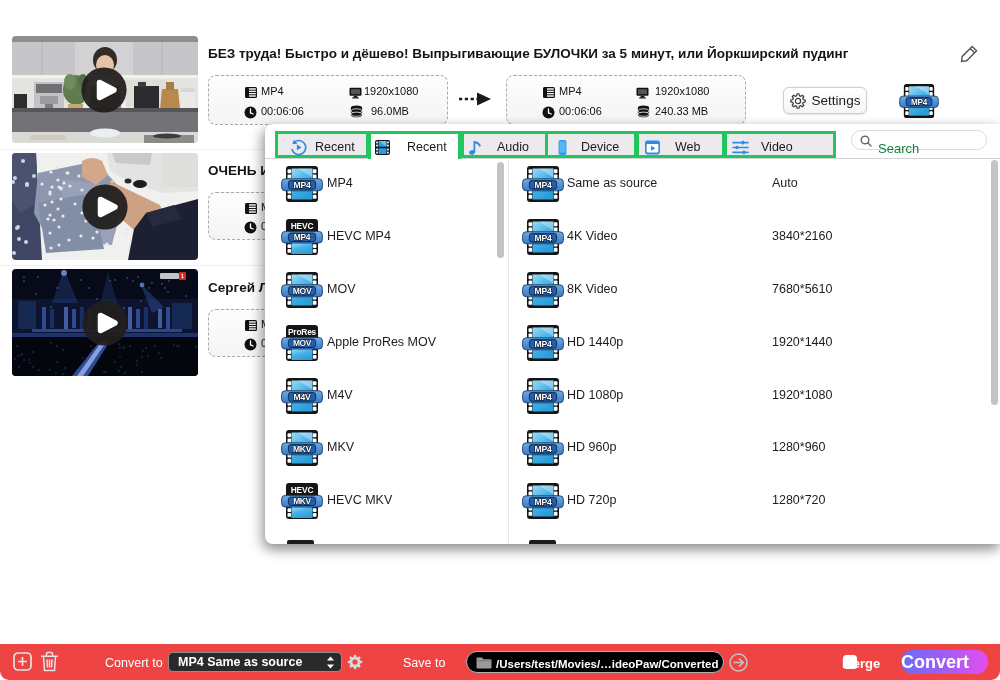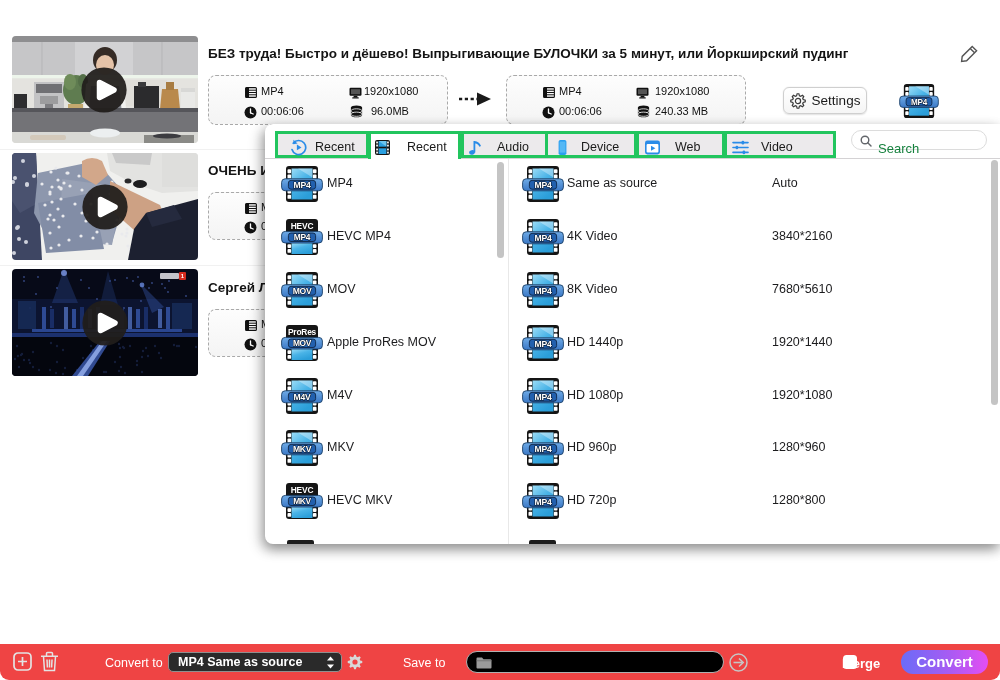--- a/index.html
+++ b/index.html
@@ -24,21 +24,21 @@
 .tabline { position:absolute; left:0; right:0; top:33.5px; height:1px; background:#d4d2d4; z-index:1; }
 .search { position:absolute; left:586px; top:6px; width:136px; height:20px; border:1px solid #dcdcdc; border-radius:10px; background:#fff; }
 .licon { position:absolute; width:42px; height:38px; }
 .ltext { position:absolute; font-size:12.5px; color:#1c1c1e; white-space:nowrap; }
 .vline { position:absolute; left:243px; top:34px; bottom:0; width:1px; background:#e8e8e8; }
 .sbar { position:absolute; border-radius:3.5px; background:#c4c4c4; }
 .bbar { position:absolute; left:0; top:644px; width:1000px; height:52px; background:#ef4444; border-radius:0 0 9px 9px; }
 .btext { position:absolute; color:#fff; font-size:12.5px; white-space:nowrap; }
 .select { position:absolute; left:168px; top:8px; width:174px; height:20px; background:#2a2a2a; border:1px solid #8f8f8f; border-radius:5px; color:#fff; font-size:12.5px; font-weight:bold; line-height:18px; padding-left:9px; }
 .pathbox { position:absolute; left:466px; top:7px; width:258px; height:22px; background:#000; border:1.5px solid #b0b0b0; border-radius:11px; color:#fff; font-size:11.5px; font-weight:bold; line-height:19px; }
-.convert { position:absolute; left:901px; top:6px; width:87px; height:24px; border-radius:12px; background:linear-gradient(90deg,#6a6cf7,#a75bf3 55%,#e44ef2); color:#fff; font-size:15px; font-weight:bold; text-align:center; line-height:24px; }
+.convert { position:absolute; left:901px; top:6px; width:87px; height:24px; border-radius:12px; background:linear-gradient(90deg,#6a6cf7,#a75bf3 55%,#e44ef2); color:#fff; font-size:18px; font-weight:bold; text-align:left; line-height:24px; }
 .checkbox { position:absolute; left:843px; top:11px; width:14px; height:14px; background:#fff; border-radius:3.5px; }
 </style></head>
 <body>
 <svg width="0" height="0" style="position:absolute">
     <defs>
 <linearGradient id="gB" x1="0" y1="0" x2="0.55" y2="1">
         <stop offset="0" stop-color="#9bdcf6"></stop>
         <stop offset="0.5" stop-color="#49b3e7"></stop>
         <stop offset="1" stop-color="#2b9ed9"></stop>
       </linearGradient>
@@ -731,21 +731,21 @@
             <rect x="31.9" y="9.6" width="3.6" height="4" rx="0.9" fill="#fff"></rect>
             <rect x="6.5" y="24.4" width="3.6" height="4" rx="0.9" fill="#fff"></rect>
             <rect x="31.9" y="24.4" width="3.6" height="4" rx="0.9" fill="#fff"></rect>
             <rect x="6.5" y="29.8" width="3.6" height="4" rx="0.9" fill="#fff"></rect>
             <rect x="31.9" y="29.8" width="3.6" height="4" rx="0.9" fill="#fff"></rect>
             <rect x="0.6" y="13.8" width="40.8" height="12" rx="3.6" fill="url(#gP)" stroke="#1b3f66" stroke-width="0.9"></rect>
             <rect x="7.4" y="15.4" width="27.2" height="8.8" rx="2.6" fill="#2260ae" stroke="#0e2747" stroke-width="0.9"></rect>
             <text x="21" y="22.7" text-anchor="middle" font-family="Liberation Sans, sans-serif" font-size="8.6" font-weight="bold" fill="#fff" stroke="#0a1626" stroke-width="1.2" paint-order="stroke" letter-spacing="-0.3">MP4</text>
           </svg></div>
 <div class="ltext" style="left:567px;top:493.2px">HD 720p</div>
-<div class="ltext" style="left:772px;top:493.2px">1280*800</div>
+<div class="ltext" style="left:772px;top:493.2px">1280*720</div>
     <div style="position:absolute;left:287px;top:540px;width:27px;height:6px;background:#1c1c1c;border-radius:2px 2px 0 0"></div>
     <div style="position:absolute;left:529px;top:540px;width:27px;height:6px;background:#1c1c1c;border-radius:2px 2px 0 0"></div>
     <div class="sbar" style="left:497px;top:162px;width:6.5px;height:96px"></div>
     <div class="sbar" style="left:991px;top:160px;width:6.5px;height:245px"></div>
   </div>
 </div>
 
 <div class="bbar">
   <svg style="position:absolute;left:13px;top:8px" width="19" height="19" viewBox="0 0 19 19">
         <rect x="1" y="1" width="17" height="17" rx="4" fill="none" stroke="#e3e3e3" stroke-width="1.7"></rect>
@@ -771,20 +771,21 @@
   </div>
   <svg style="position:absolute;left:347px;top:10px" width="16" height="16" viewBox="0 0 16 16">
         <path d="M7.11,0.75 L8.89,0.75 L9.45,2.80 L10.66,3.30 L12.50,2.25 L13.75,3.50 L12.70,5.34 L13.20,6.55 L15.25,7.11 L15.25,8.89 L13.20,9.45 L12.70,10.66 L13.75,12.50 L12.50,13.75 L10.66,12.70 L9.45,13.20 L8.89,15.25 L7.11,15.25 L6.55,13.20 L5.34,12.70 L3.50,13.75 L2.25,12.50 L3.30,10.66 L2.80,9.45 L0.75,8.89 L0.75,7.11 L2.80,6.55 L3.30,5.34 L2.25,3.50 L3.50,2.25 L5.34,3.30 L6.55,2.80 Z M10.60,8.00 A2.60,2.60 0 1 0 5.40,8.00 A2.60,2.60 0 1 0 10.60,8.00 Z" fill="#d8d8d8" fill-rule="evenodd"></path>
       </svg>
   <div class="btext" style="left:403px;top:12px">Save to</div>
   <div class="pathbox">
     <svg style="position:absolute;left:9px;top:5px" width="16" height="12" viewBox="0 0 16 12">
           <path d="M0.5,1.5 a1,1 0 0 1 1,-1 H6 l1.5,1.8 H14.5 a1,1 0 0 1 1,1 V10.5 a1,1 0 0 1 -1,1 H1.5 a1,1 0 0 1 -1,-1 Z" fill="#9a9a9a"></path>
           <path d="M0.5,4.2 H15.5 V3.4 H0.5 Z" fill="#6e6e6e"></path>
         </svg>
+    <span style="position:absolute;left:29px;top:2.5px;white-space:nowrap">/Users/test/Movies/…ideoPaw/Converted</span>
   </div>
   <svg style="position:absolute;left:729px;top:9px" width="19" height="19" viewBox="0 0 19 19">
         <circle cx="9.5" cy="9.5" r="8.5" fill="none" stroke="#c6c6c6" stroke-width="1.5"></circle>
         <line x1="4.5" y1="9.5" x2="13" y2="9.5" stroke="#c6c6c6" stroke-width="1.6"></line>
         <path d="M10,5.5 L14.2,9.5 L10,13.5" fill="none" stroke="#c6c6c6" stroke-width="1.6"></path>
       </svg>
   <div class="checkbox"></div>
   <div class="btext" style="left:842px;top:11.5px;font-weight:bold;font-size:13px">Merge</div>
   <div class="convert">Convert</div>
 </div>

